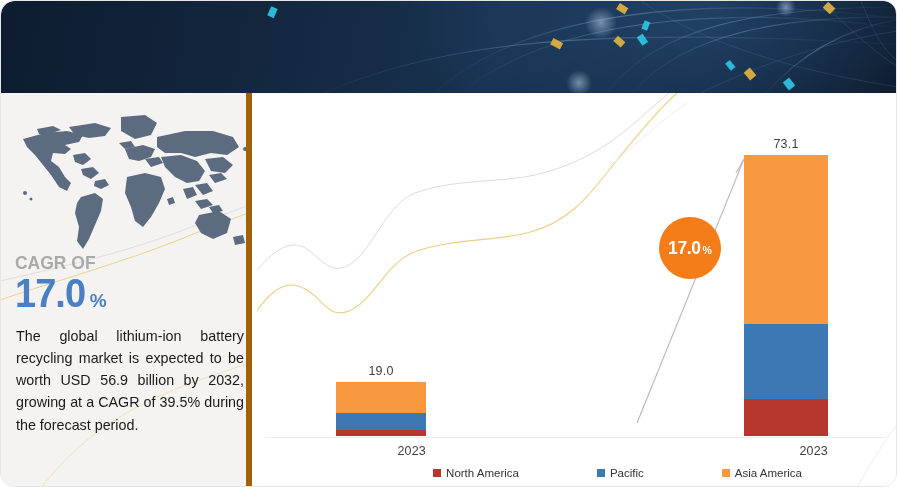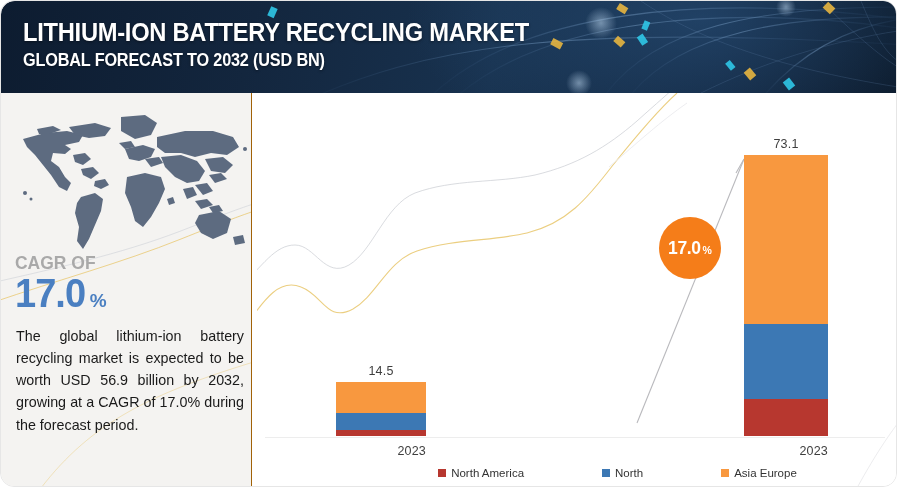--- a/index.html
+++ b/index.html
@@ -64,21 +64,21 @@
   }
 
   
   #left-panel {
     position: absolute;
     left: 0; top: 92px;
     width: 251px;
     height: 395px;
     background: #f4f3f1;
     border-radius: 0 0 0 14px;
-    border-right: 1px solid #a16207;
+    border-right: 6px solid #a16207;
     box-sizing: border-box;
     overflow: hidden;
   }
   #world-map {
     position: absolute;
     left: 8px; top: 16px;
   }
   #panel-curves { position: absolute; left: 0; top: 0; }
   #cagr-block {
     position: absolute;
@@ -270,24 +270,20 @@
         <rect x="552" y="38" width="7" height="11" fill="#e8b640" transform="rotate(-62 555 43)"></rect>
         <rect x="618" y="3" width="7" height="10" fill="#e8b640" transform="rotate(-58 621 8)"></rect>
         <rect x="615" y="36" width="7" height="10" fill="#e8b640" transform="rotate(-48 618 41)"></rect>
         <rect x="745" y="68" width="8" height="10" fill="#e8b640" transform="rotate(-40 749 73)"></rect>
         <rect x="824" y="2" width="8" height="10" fill="#e8b640" transform="rotate(-46 828 7)"></rect>
       </g>
       <circle cx="600" cy="22" r="16" fill="url(#glow1)"></circle>
       <circle cx="578" cy="82" r="13" fill="url(#glow1)"></circle>
       <circle cx="785" cy="6" r="10" fill="url(#glow1)"></circle>
     </svg>
-    <div id="header-text">
-      <div id="title">LITHIUM-ION BATTERY RECYCLING MARKET</div>
-      <div id="subtitle">GLOBAL FORECAST TO 2032 (USD BN)</div>
-    </div>
   </div>
 
   <div id="left-panel">
 
     <svg id="panel-curves" width="256" height="395">
       <path d="M-10,210 C60,186 120,170 180,146 C220,130 246,120 260,116" fill="none" stroke="#e8c66a" stroke-width="1" opacity="0.75"></path>
       <path d="M-10,190 C70,172 130,158 190,134 C226,120 248,112 262,108" fill="none" stroke="#c9cdd4" stroke-width="0.9" opacity="0.6"></path>
       <path d="M40,395 C90,330 150,300 256,268" fill="none" stroke="#e8c66a" stroke-width="0.9" opacity="0.45"></path>
     </svg>
 
@@ -332,41 +328,41 @@
     </svg>
 
     <div id="cagr-block">
       <div id="cagr-label">CAGR OF</div>
       <div id="cagr-value-row">
         <span id="cagr-value">17.0</span>
         <span id="cagr-pct">%</span>
       </div>
     </div>
 
-    <div id="panel-desc">The global lithium-ion battery recycling market is expected to be worth USD 56.9 billion by 2032, growing at a CAGR of 17.0% during the forecast period.</div>
+    <div id="panel-desc">The global lithium-ion battery recycling market is expected to be worth USD 56.9 billion by 2032, growing at a CAGR of 39.5% during the forecast period.</div>
   </div>
 
   <div id="chart-area">
 
     <svg id="chart-curves" width="641" height="395">
       <path d="M-20,246 C10,200 24,186 44,194 C66,202 70,230 96,216 C120,202 130,168 160,158 C196,146 236,148 270,140 C310,130 330,106 356,72 C380,42 400,18 420,0" fill="none" stroke="#e8c66a" stroke-width="1.05" opacity="0.85"></path>
       <path d="M-20,198 C6,172 18,152 38,152 C58,152 68,186 92,172 C116,158 128,112 158,100 C196,86 240,90 278,82 C320,72 350,54 380,28 C400,10 412,0 420,-8" fill="none" stroke="#c9ccd2" stroke-width="0.95" opacity="0.75"></path>
       <path d="M352,74 C380,50 404,28 430,10" fill="none" stroke="#e9e9ec" stroke-width="1" opacity="0.8"></path>
       <path d="M600,395 C618,362 632,342 641,330" fill="none" stroke="#d6d8dc" stroke-width="0.8" opacity="0.6"></path>
 
       <g>
         <path d="M380,330 L487,66" fill="none" stroke="#b9b9bd" stroke-width="1.1"></path>
         <path d="M487,66 L479,80 M487,66 L494,79" fill="none" stroke="#b9b9bd" stroke-width="1.1"></path>
       </g>
     </svg>
 
     <div id="baseline"></div>
 
     <div class="bar-col" style="left:79px; width:90px; height:395px;">
-      <div class="bar-label" style="bottom:110px;">14.5</div>
+      <div class="bar-label" style="bottom:110px;">19.0</div>
       <div class="bar-stack" style="height:54px;">
         <div class="seg" style="height:31px; background:#f8983f;"></div>
         <div class="seg" style="height:17px; background:#3c78b4;"></div>
         <div class="seg" style="height:6px; background:#b7372f;"></div>
       </div>
       <div class="axis-label">2023</div>
     </div>
 
 
     <div class="bar-col" style="left:487px; width:84px; height:395px;">
@@ -384,22 +380,22 @@
       <span id="bubble-pct">%</span>
     </div>
 
     <div id="legend">
       <div class="legend-item">
         <span class="legend-swatch" style="background:#b7372f;"></span>
         <span class="legend-text">North America</span>
       </div>
       <div class="legend-item">
         <span class="legend-swatch" style="background:#3c78b4;"></span>
-        <span class="legend-text">North</span>
+        <span class="legend-text">Pacific</span>
       </div>
       <div class="legend-item">
         <span class="legend-swatch" style="background:#f8983f;"></span>
-        <span class="legend-text">Asia Europe</span>
+        <span class="legend-text">Asia America</span>
       </div>
     </div>
 
   </div>
 </div>
 
 </body></html>

